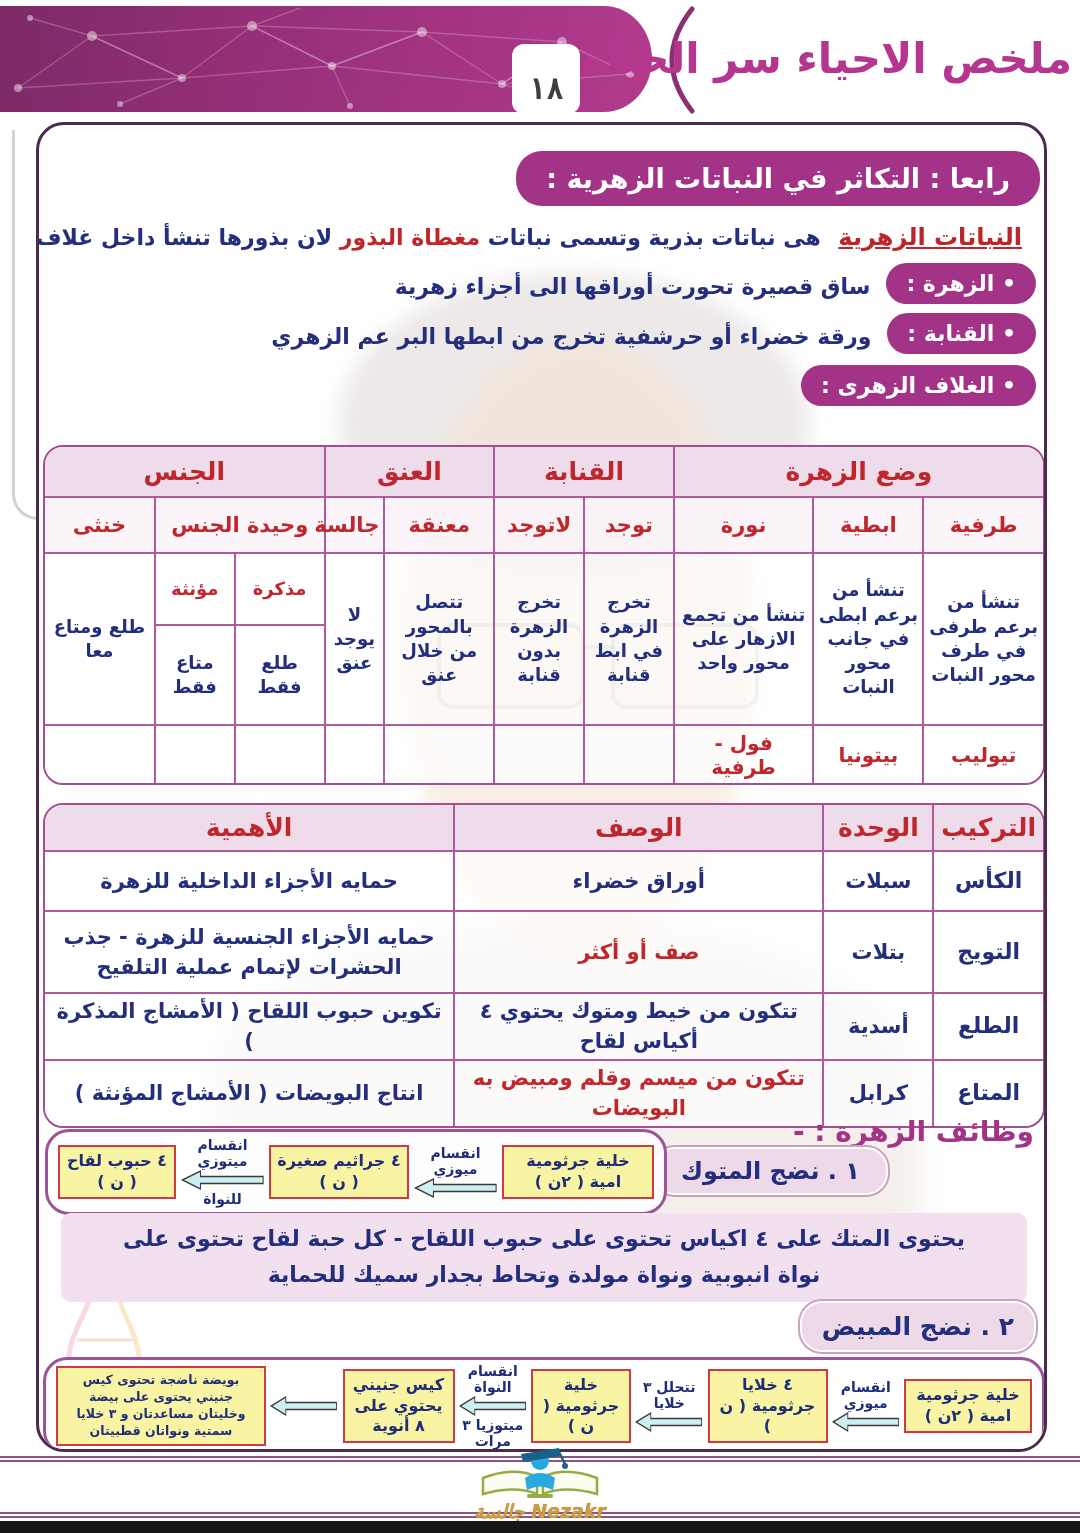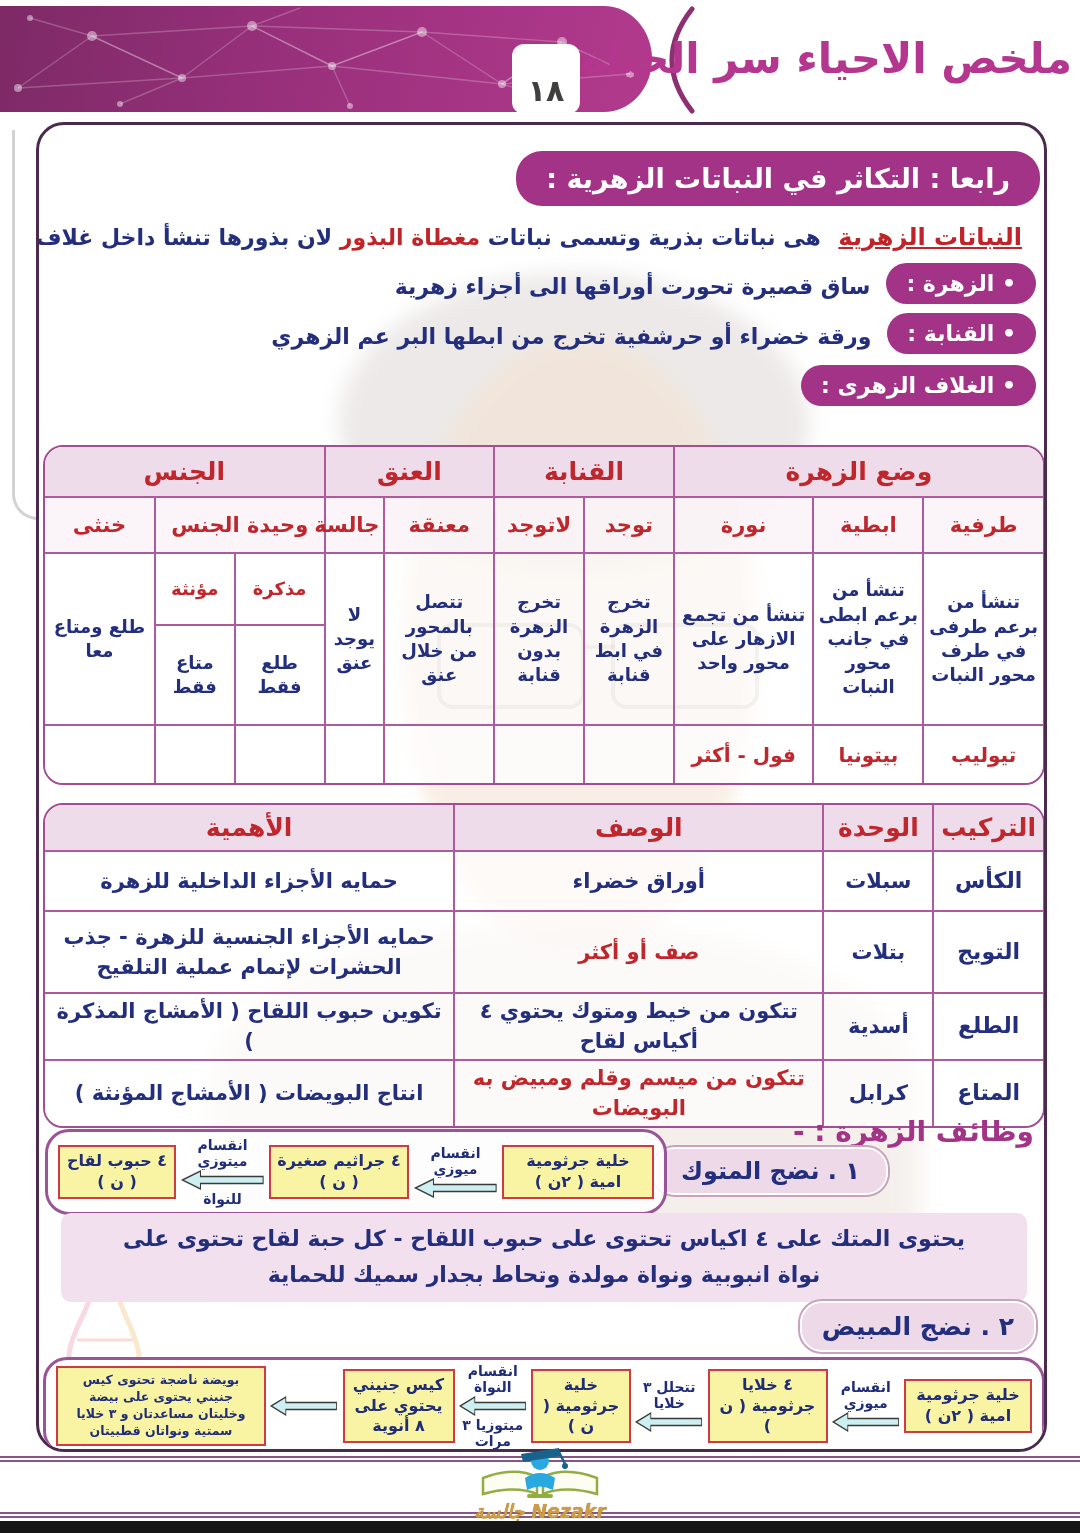--- a/index.html
+++ b/index.html
@@ -6,21 +6,21 @@
   body { background:#ffffff; font-family:"DejaVu Sans", sans-serif; }
   .page { position:relative; width:1080px; height:1533px; background:#ffffff; overflow:hidden; margin:0 auto; }
 
   
   .banner { position:absolute; left:0; top:6px; width:652px; height:106px;
     background:linear-gradient(100deg,#7d2a66 0%, #99307c 45%, #b23a8d 100%);
     border-top-right-radius:58px 64px; border-bottom-right-radius:58px 64px; }
   .banner svg { position:absolute; inset:0; width:100%; height:100%; }
   .page-tab { position:absolute; left:512px; top:44px; width:68px; height:70px;
     background:#ffffff; border-radius:12px; display:flex; align-items:flex-end; justify-content:center;
-    padding-bottom:6px; z-index:3; }
+    padding-bottom:6px; z-index:3;font-family:Liberation Mono, monospace; }
   .page-tab span { font-size:30px; font-weight:bold; color:#3f3f3e; }
   .header-curve { position:absolute; left:648px; top:6px; width:50px; height:108px; }
   .header-title { position:absolute; left:700px; top:34px; width:372px; text-align:center;
     font-size:42px; font-weight:bold; color:#b5368f; direction:rtl; white-space:nowrap; }
 
   
   .scan-edge { position:absolute; left:12px; top:130px; width:26px; height:390px;
     border-left:3px solid #c9c9c9; border-bottom:3px solid #c9c9c9; border-bottom-left-radius:34px; opacity:.8; }
 
   
@@ -238,21 +238,21 @@
               <td class="redcell" style="height:72px">مؤنثة</td>
               <td rowspan="2">طلع ومتاع معا</td>
             </tr>
             <tr class="body">
               <td style="height:100px">طلع فقط</td>
               <td style="height:100px">متاع فقط</td>
             </tr>
             <tr class="ex">
               <td>تيوليب</td>
               <td>بيتونيا</td>
-              <td>فول - أكثر</td>
+              <td>فول - طرفية</td>
               <td></td>
               <td></td>
               <td></td>
               <td></td>
               <td></td>
               <td></td>
               <td></td>
             </tr>
           </tbody>
             </table>

